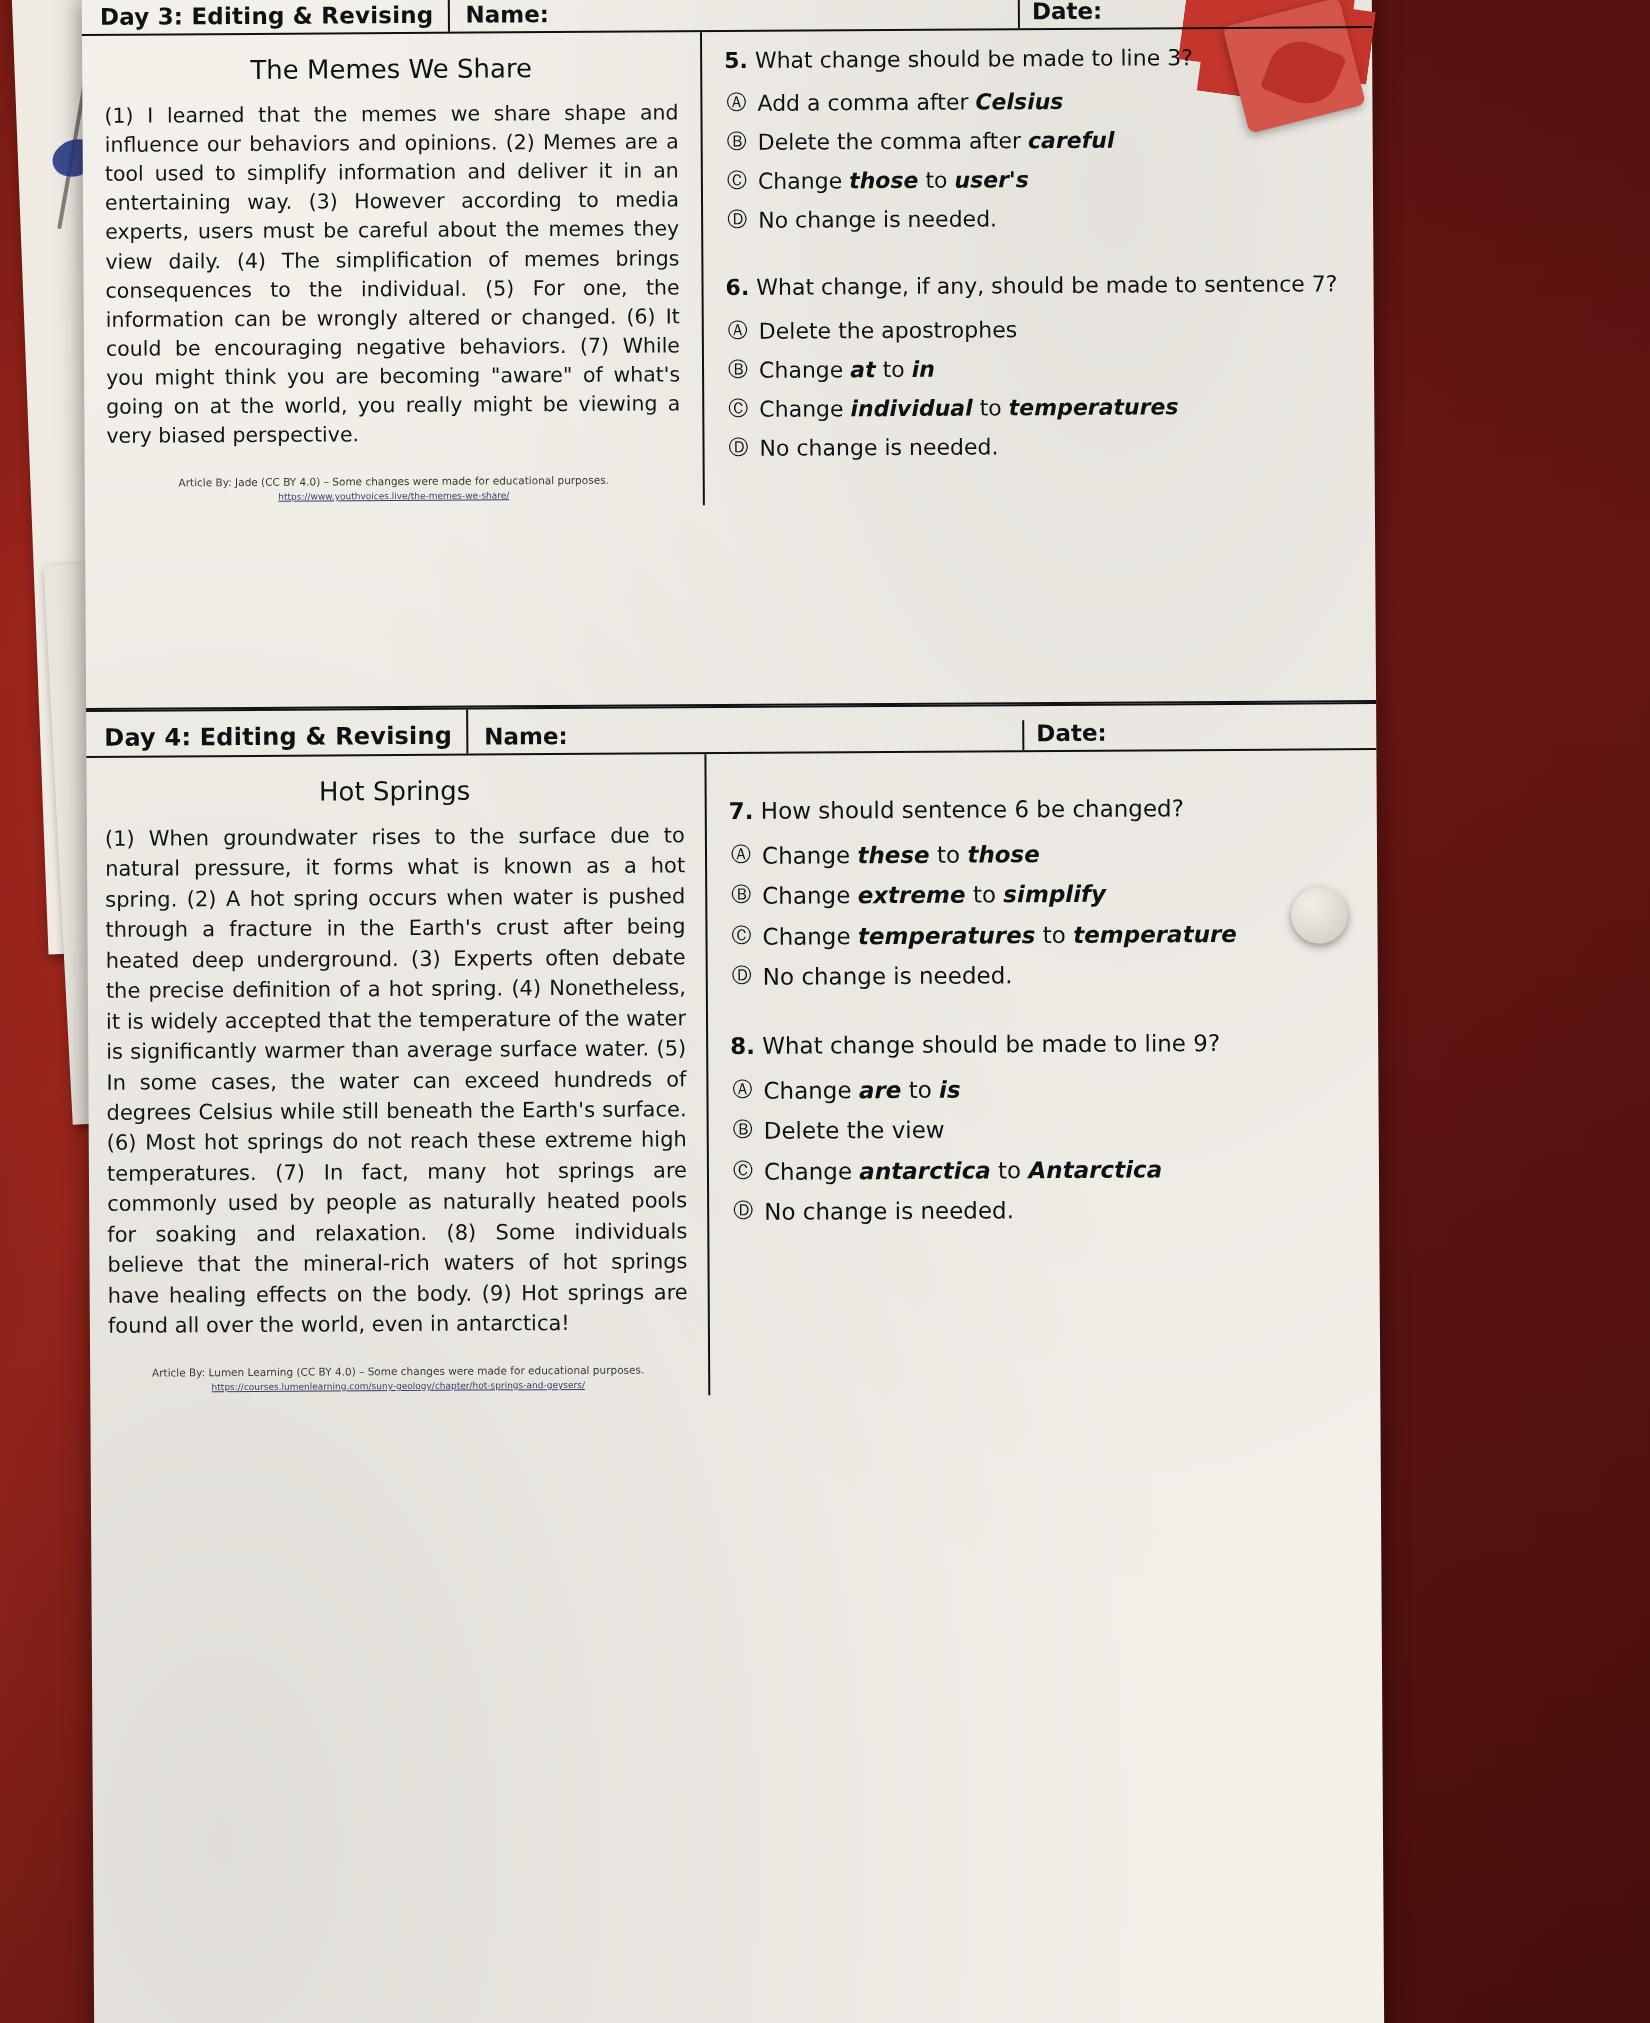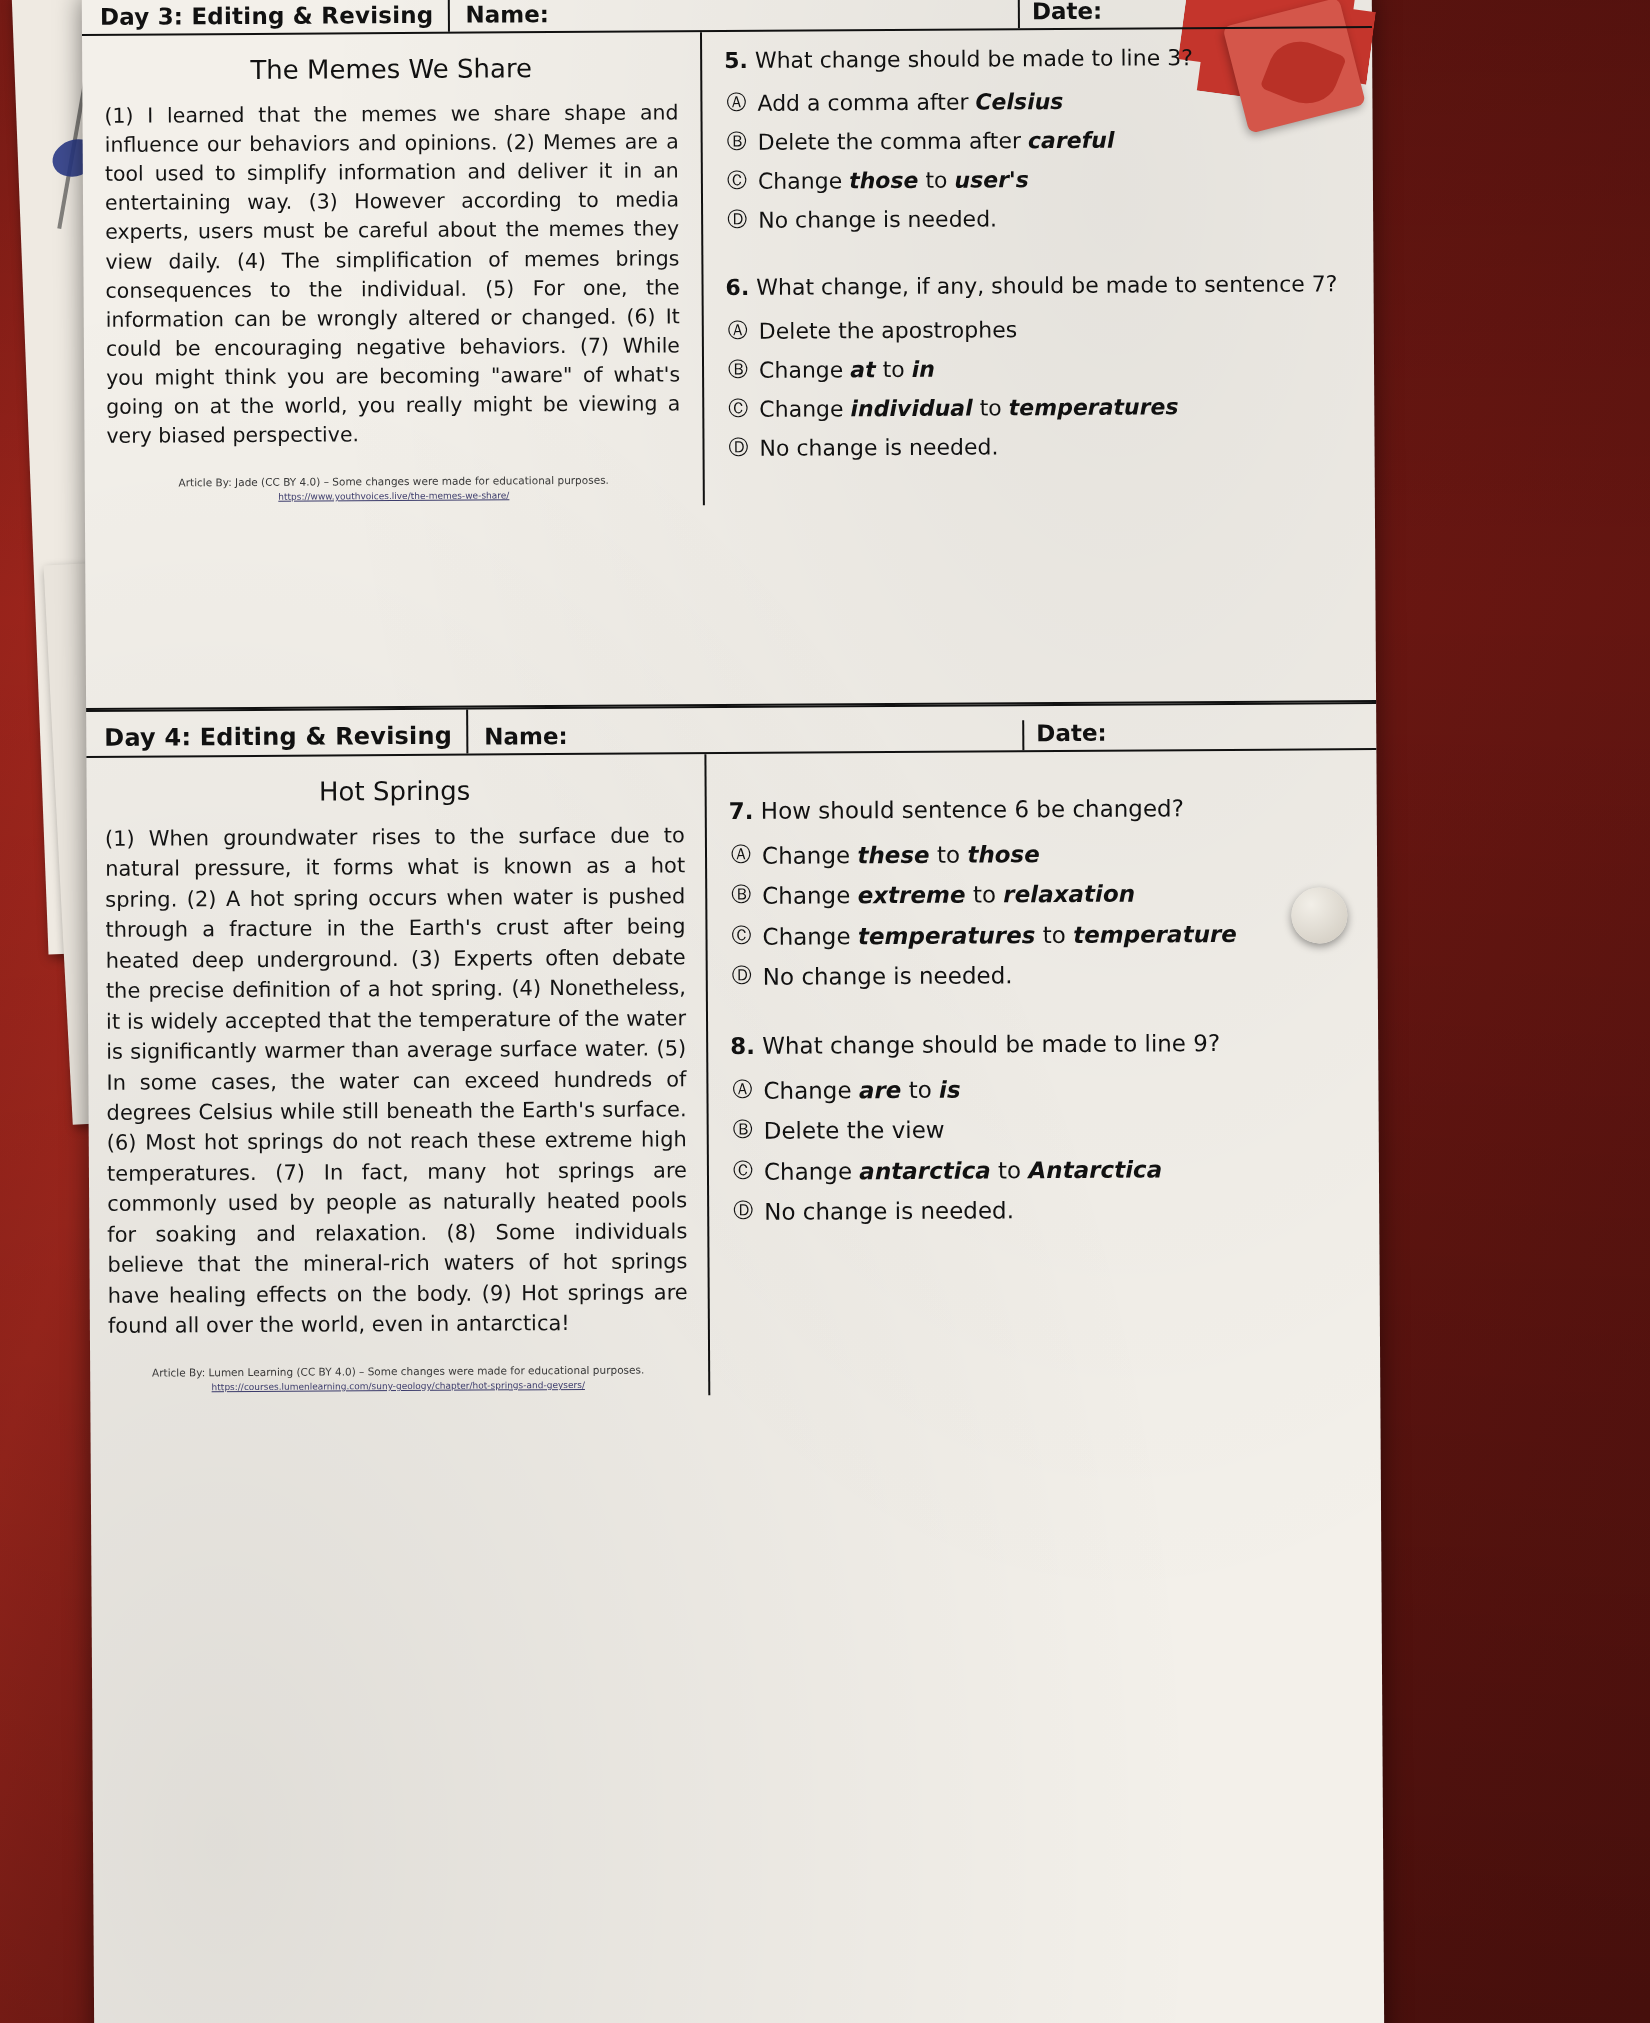--- a/index.html
+++ b/index.html
@@ -267,21 +267,21 @@
           <div class="q-stem">
             <b>7.</b>
             <span>How should sentence 6 be changed?</span>
           </div>
           <div class="opt">
             <span class="optmark">Ⓐ</span>
             <span><span>Change </span><i>these</i><span> to </span><i>those</i></span>
           </div>
           <div class="opt">
             <span class="optmark">Ⓑ</span>
-            <span><span>Change </span><i>extreme</i><span> to </span><i>relaxation</i></span>
+            <span><span>Change </span><i>extreme</i><span> to </span><i>simplify</i></span>
           </div>
           <div class="opt">
             <span class="optmark">Ⓒ</span>
             <span><span>Change </span><i>temperatures</i><span> to </span><i>temperature</i></span>
           </div>
           <div class="opt">
             <span class="optmark">Ⓓ</span>
             <span>No change is needed.</span>
           </div>
         </div>

